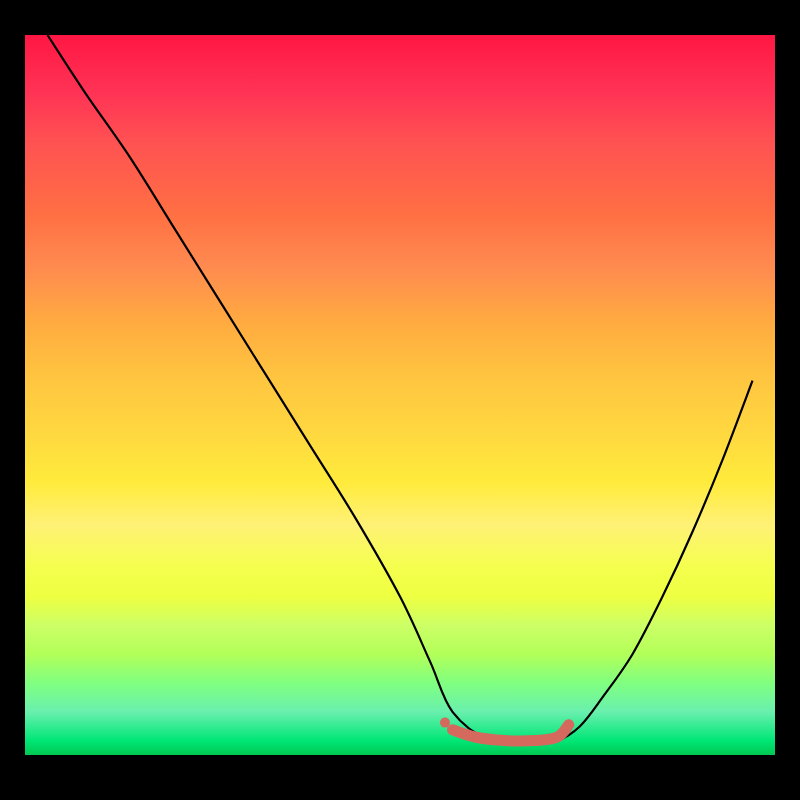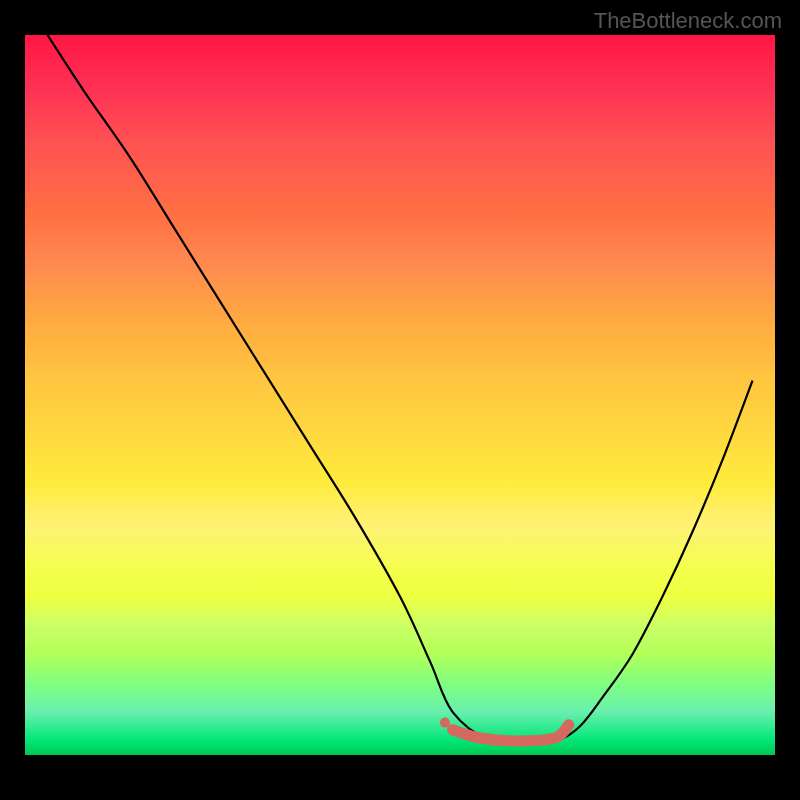--- a/index.html
+++ b/index.html
@@ -56,21 +56,20 @@
     position: absolute;
     left: 0;
     top: 0;
     width: 100%;
     height: 100%;
   }
 </style>
 </head>
 <body>
 <div class="container">
-  <div class="watermark">TheBottleneck.com</div>
   <div class="plot-area">
     <svg class="curve-svg" viewBox="0 0 750 720" preserveAspectRatio="none">
 
       <path id="main-curve" d="M 22.5 0 C 28.75 9.600000000000003 46.25 37.20000000000003 60 57.60000000000002 C 73.75 78.00000000000001 90.00000000000001 99.59999999999998 105.00000000000001 122.39999999999998 C 120.00000000000001 145.19999999999996 135 170.39999999999998 150 194.39999999999998 C 165 218.39999999999998 180 242.39999999999998 195 266.4 C 210 290.4 225 314.4 240 338.4 C 255 362.4 270 386.4 285 410.4 C 300 434.4 315 457.2 330 482.4 C 345 507.59999999999997 362.5 537.6 375 561.6 C 387.5 585.6 396.25 607.2 405 626.4 C 413.75 645.5999999999999 417.49999999999994 663.5999999999999 427.49999999999994 676.8 C 437.49999999999994 690 452.5 700.2 465 705.6 C 477.5 711 491.25000000000006 709.2 502.50000000000006 709.2 C 513.75 709.2 523.75 708.6 532.5 705.6 C 541.25 702.6 547.5 698.4000000000001 555 691.2 C 562.5 684 568.75 674.4 577.5 662.4 C 586.25 650.4 597.5 636 607.5 619.2 C 617.5 602.4000000000001 627.5 582 637.5 561.6 C 647.5 541.2 657.5 519.6 667.5 496.8 C 677.5 474 687.5 450 697.5 424.8 C 707.5 399.6 722.5 358.79999999999995 727.5 345.59999999999997" stroke="#000" stroke-width="2.2" fill="none"></path>
 
       <path id="highlight-curve" d="M 427.49999999999994 694.8 C 431.24999999999994 696 441.25 700.2 450 702 C 458.75 703.8 470 705 480 705.6 C 490 706.2 501.25000000000006 706.2 510.00000000000006 705.6 C 518.75 705 526.875 704.64 532.5 702 C 538.125 699.36 541.875 691.8 543.75 689.76" stroke="#d6695e" stroke-width="11" fill="none" stroke-linecap="round"></path>
 
       <circle id="highlight-dot" r="5" fill="#d6695e" cx="420.00000000000006" cy="687.6"></circle>
     </svg>
   </div>

